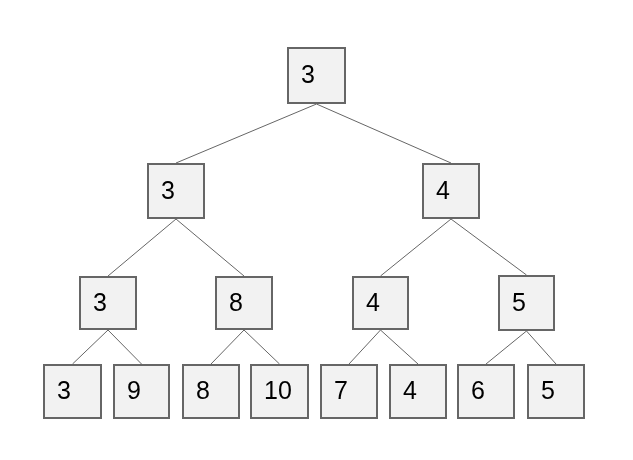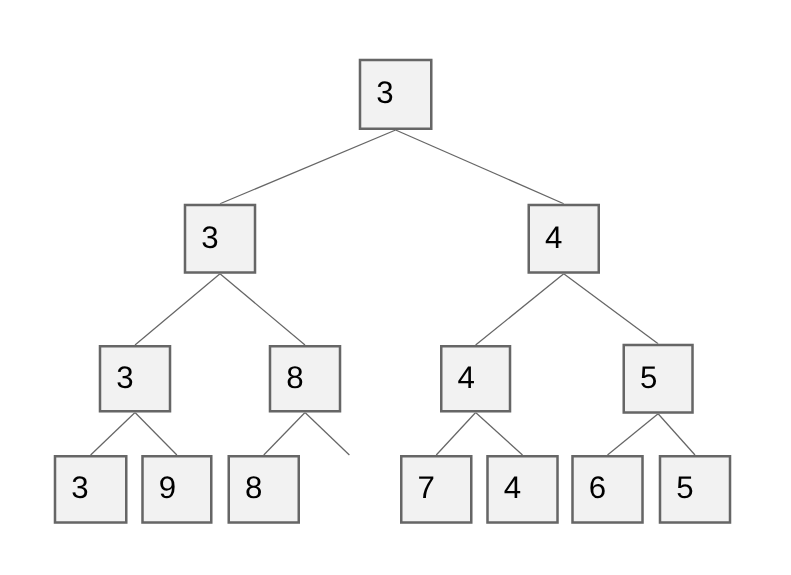--- a/index.html
+++ b/index.html
@@ -81,20 +81,23 @@
     </div>
     <div class="node" style="left: 43px; top: 364px; width: 59px; height: 55px; background: rgb(242, 242, 242); border-color: rgb(102, 102, 102); border-width: 2px;">
       <span class="node-label" style="color: rgb(0, 0, 0);">3</span>
     </div>
     <div class="node" style="left: 113px; top: 364px; width: 57px; height: 55px; background: rgb(242, 242, 242); border-color: rgb(102, 102, 102); border-width: 2px;">
       <span class="node-label" style="color: rgb(0, 0, 0);">9</span>
     </div>
     <div class="node" style="left: 182px; top: 364px; width: 58px; height: 55px; background: rgb(242, 242, 242); border-color: rgb(102, 102, 102); border-width: 2px;">
       <span class="node-label" style="color: rgb(0, 0, 0);">8</span>
     </div>
+    <div class="node" style="left: 250px; top: 364px; width: 59px; height: 55px; background: rgb(242, 242, 242); border-color: rgb(102, 102, 102); border-width: 2px;">
+      <span class="node-label" style="color: rgb(0, 0, 0);">10</span>
+    </div>
     <div class="node" style="left: 320px; top: 364px; width: 58px; height: 55px; background: rgb(242, 242, 242); border-color: rgb(102, 102, 102); border-width: 2px;">
       <span class="node-label" style="color: rgb(0, 0, 0);">7</span>
     </div>
     <div class="node" style="left: 389px; top: 364px; width: 58px; height: 55px; background: rgb(242, 242, 242); border-color: rgb(102, 102, 102); border-width: 2px;">
       <span class="node-label" style="color: rgb(0, 0, 0);">4</span>
     </div>
     <div class="node" style="left: 457px; top: 364px; width: 58px; height: 55px; background: rgb(242, 242, 242); border-color: rgb(102, 102, 102); border-width: 2px;">
       <span class="node-label" style="color: rgb(0, 0, 0);">6</span>
     </div>
     <div class="node" style="left: 527px; top: 364px; width: 58px; height: 55px; background: rgb(242, 242, 242); border-color: rgb(102, 102, 102); border-width: 2px;">

